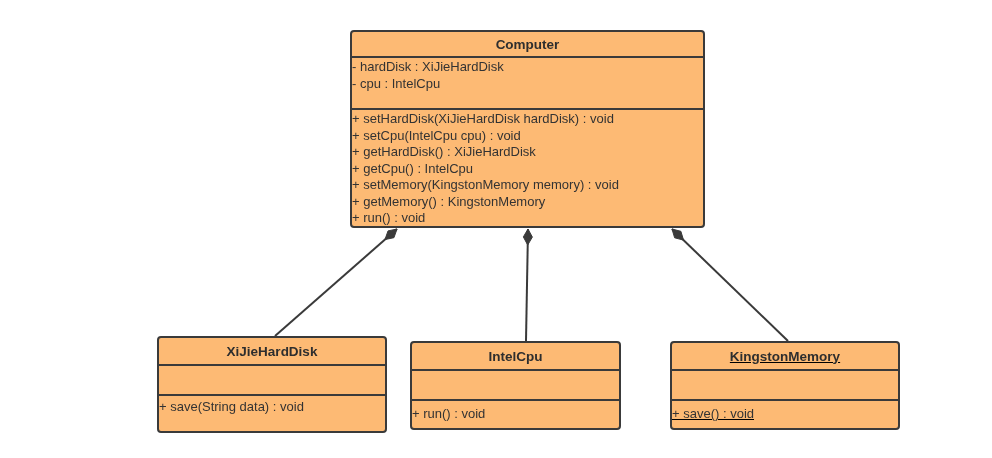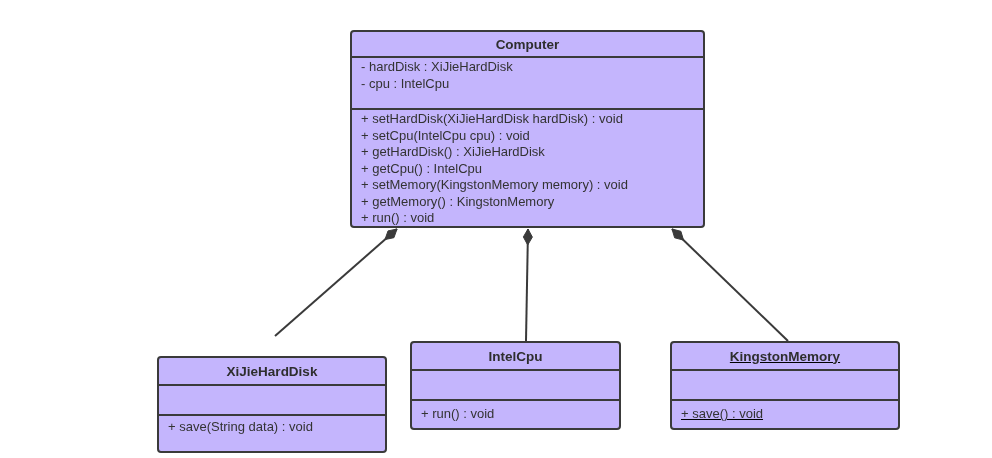--- a/index.html
+++ b/index.html
@@ -17,21 +17,21 @@
   }
   #connector-layer {
     position: absolute;
     left: 0; top: 0;
     width: 992px; height: 458px;
     z-index: 0;
   }
   .uml-class {
     position: absolute;
     box-sizing: border-box;
-    background: #c4b5fd;
+    background: #fdba74;
     border: 2px solid #3a3a3a;
     border-radius: 4px;
     display: flex;
     flex-direction: column;
     z-index: 1;
     overflow: hidden;
   }
   .uml-title {
     border-bottom: 2px solid #3a3a3a;
     display: flex;
@@ -48,31 +48,30 @@
     overflow: hidden;
   }
   .uml-methods {
     flex: 1 1 auto;
     overflow: hidden;
   }
   .member-line {
     font-size: 13px;
     color: #333333;
     line-height: 17px;
-    padding-left: 9px;
     white-space: nowrap;
   }
   
   #class-computer { left: 350px; top: 30px; width: 355px; height: 198px; }
   #class-computer .uml-title   { height: 24px; }
   #class-computer .uml-attrs   { height: 49px; padding-top: 1px; }
   #class-computer .uml-methods { padding-top: 1px; }
   #class-computer .member-line { line-height: 16.5px; }
   
-  #class-xijieharddisk { left: 157px; top: 336px; width: 230px; height: 97px; margin-top: 20px; }
+  #class-xijieharddisk { left: 157px; top: 336px; width: 230px; height: 97px; }
   #class-xijieharddisk .uml-title { height: 26px; }
   #class-xijieharddisk .uml-attrs { height: 28px; }
   #class-xijieharddisk .uml-methods { padding-top: 2px; }
   
   #class-intelcpu { left: 410px; top: 341px; width: 211px; height: 89px; }
   #class-intelcpu .uml-title { height: 26px; }
   #class-intelcpu .uml-attrs { height: 28px; }
   #class-intelcpu .uml-methods { padding-top: 4px; }
   
   #class-kingstonmemory { left: 670px; top: 341px; width: 230px; height: 89px; text-decoration: underline; }

